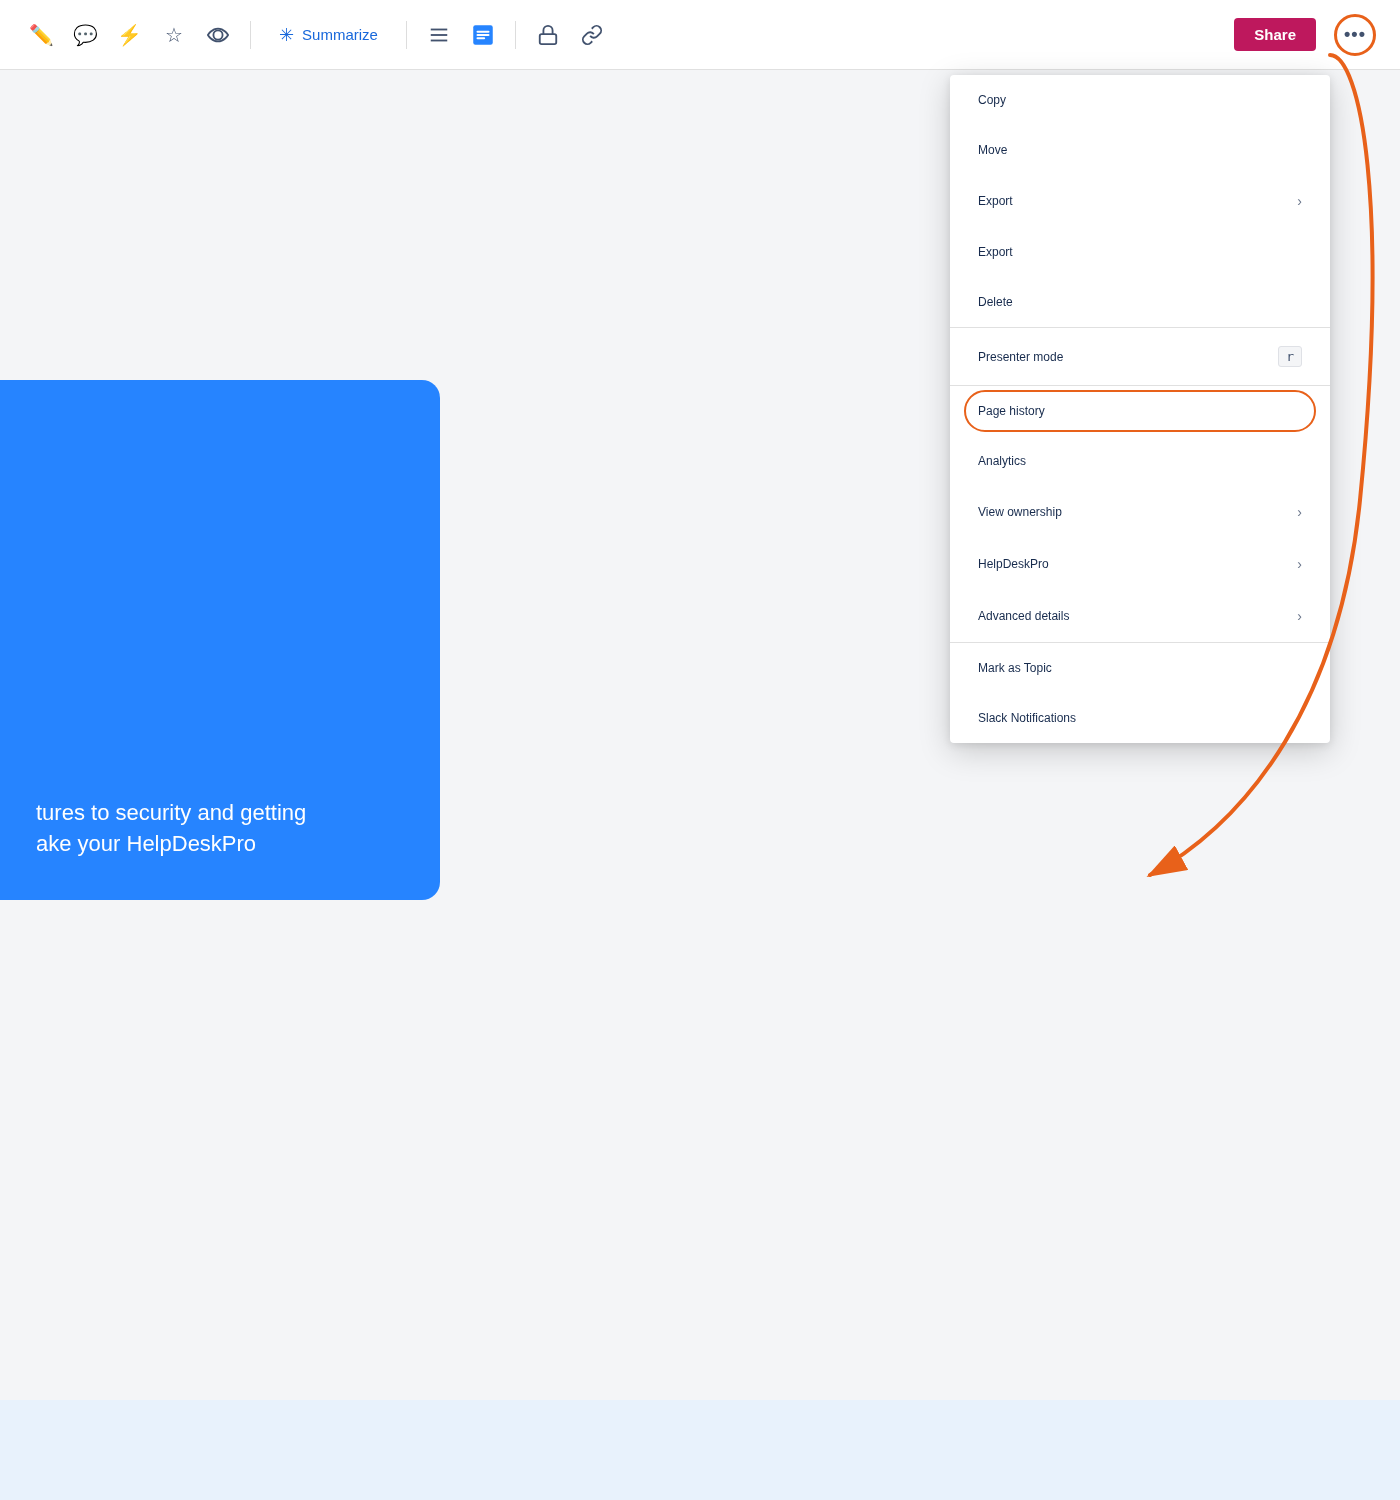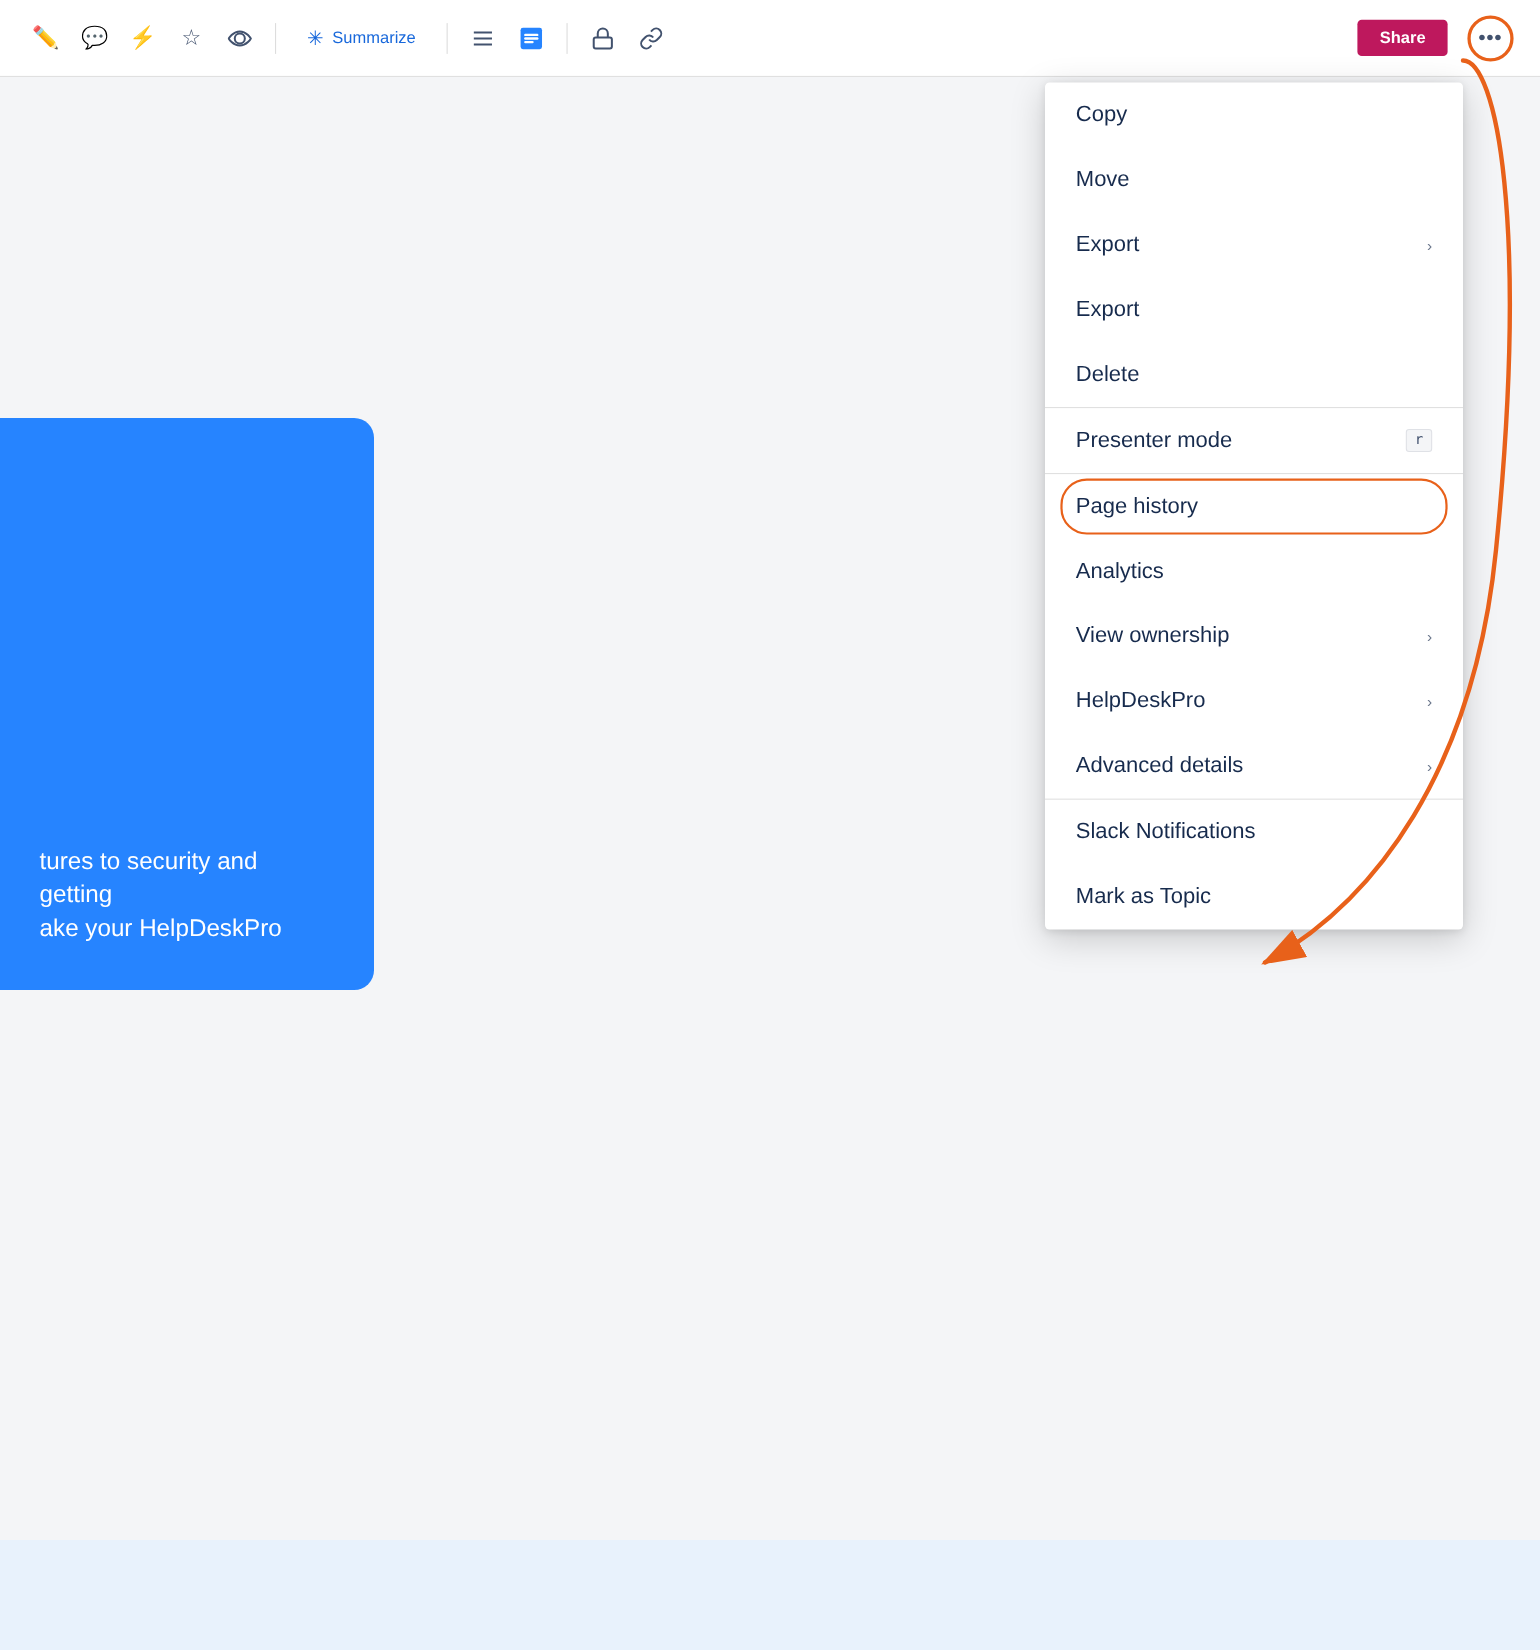--- a/index.html
+++ b/index.html
@@ -100,21 +100,21 @@
       right: 0;
       bottom: 0;
       background: #f4f5f7;
     }
 
     
     .blue-card {
       position: absolute;
       top: 310px;
       left: 0;
-      width: 340px;
+      width: 440px;
       height: 520px;
       background: #2684ff;
       border-radius: 0 18px 18px 0;
       display: flex;
       flex-direction: column;
       justify-content: flex-end;
       padding: 40px 36px;
     }
 
     .blue-card-text {
@@ -158,21 +158,21 @@
       display: flex;
       align-items: center;
       justify-content: space-between;
       padding: 18px 28px;
       font-size: 16px;
       color: #172b4d;
       cursor: pointer;
       position: relative;
     }
 
-    .menu-item-label { font-size: 20px; color: #172b4d; }
+    .menu-item-label { font-size: 12px; color: #172b4d; }
 
     .kbd {
       background: #f4f5f7;
       border: 1px solid #dfe1e6;
       border-radius: 3px;
       padding: 2px 7px;
       font-size: 13px;
       color: #42526e;
       font-family: monospace;
     }
@@ -337,24 +337,24 @@
       <span class="chevron">›</span>
     </div>
     <div class="menu-item">
       <span class="menu-item-label">Advanced details</span>
       <span class="chevron">›</span>
     </div>
   </div>
 
   <div class="menu-group">
     <div class="menu-item">
+      <span class="menu-item-label">Mark as Topic</span>
+    </div>
+    <div class="menu-item">
       <span class="menu-item-label">Slack Notifications</span>
-    </div>
-    <div class="menu-item">
-      <span class="menu-item-label">Mark as Topic</span>
     </div>
   </div>
 </div>
 
 <svg class="arrow-annotation" viewBox="0 0 1400 1500" xmlns="http://www.w3.org/2000/svg">
 
   <defs>
     <marker id="arrowhead" markerWidth="10" markerHeight="7" refX="9" refY="3.5" orient="auto">
       <polygon points="0 0, 10 3.5, 0 7" fill="#e8611a"></polygon>
     </marker>

